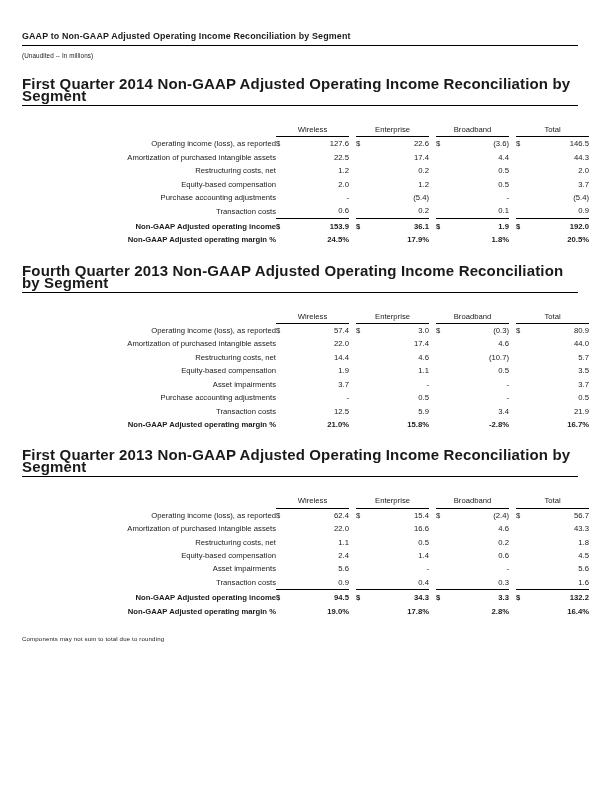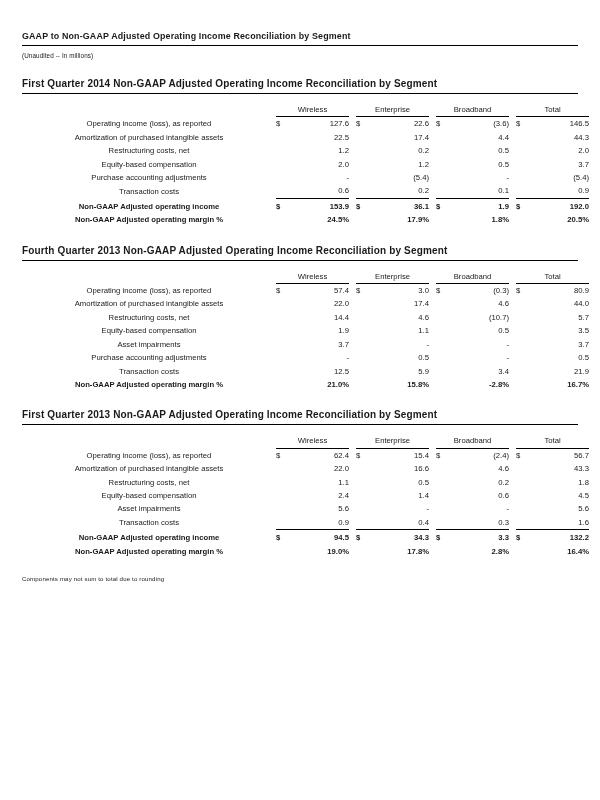--- a/index.html
+++ b/index.html
@@ -37,49 +37,49 @@
     margin-top: 5px;
     line-height: 9px;
     letter-spacing: 0.1px;
   }
 
   
   .section {
     margin-top: 18px;
   }
   .section-title {
-    font-size: 10px;
+    font-size: 15px;
     font-weight: bold;
     letter-spacing: 0.15px;
     padding-bottom: 3px;
     border-bottom: 1.2px solid #000;
     line-height: 12px;
   }
 
   
   table.fin {
     width: 100%;
     border-collapse: collapse;
     table-layout: fixed;
-    margin-top: 9px;
+    margin-top: 17px;
     font-size: 7.7px;
   }
   table.fin col.c-label  { width: 254px; }
   table.fin col.c-cur    { width: 14px; }
   table.fin col.c-val    { width: 59px; }
   table.fin col.c-gap    { width: 7px; }
 
   table.fin td, table.fin th {
     padding: 0;
     vertical-align: bottom;
     line-height: 13.4px;
     font-weight: normal;
   }
   .lbl {
-    text-align: center;
+    text-align: right;
     white-space: nowrap;
     padding-left: 1px;
   }
   .cur {
     text-align: left;
     padding-left: 2px;
   }
   .val {
     text-align: right;
     padding-right: 3px;

